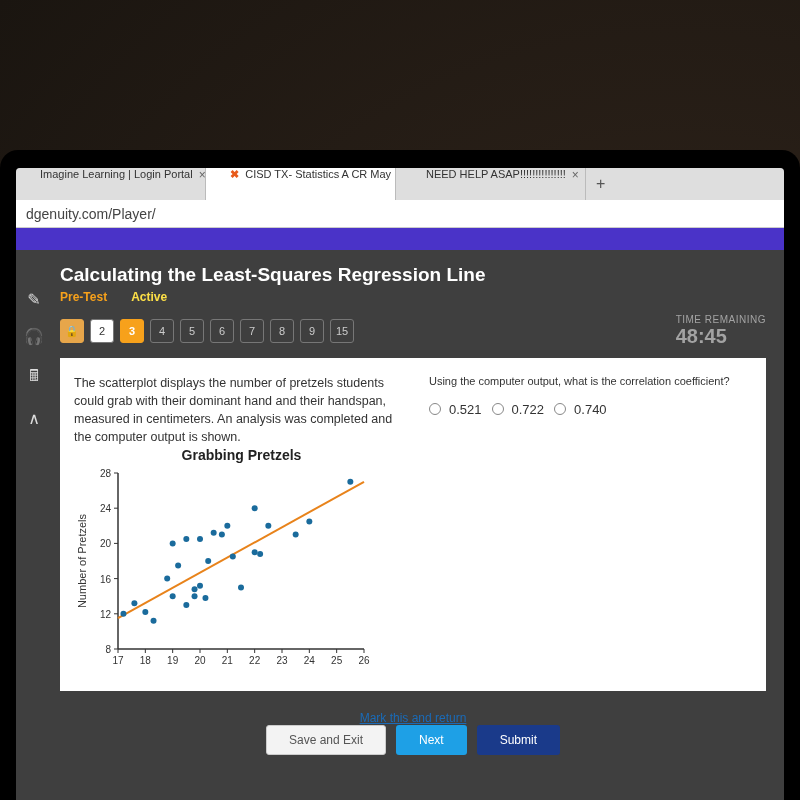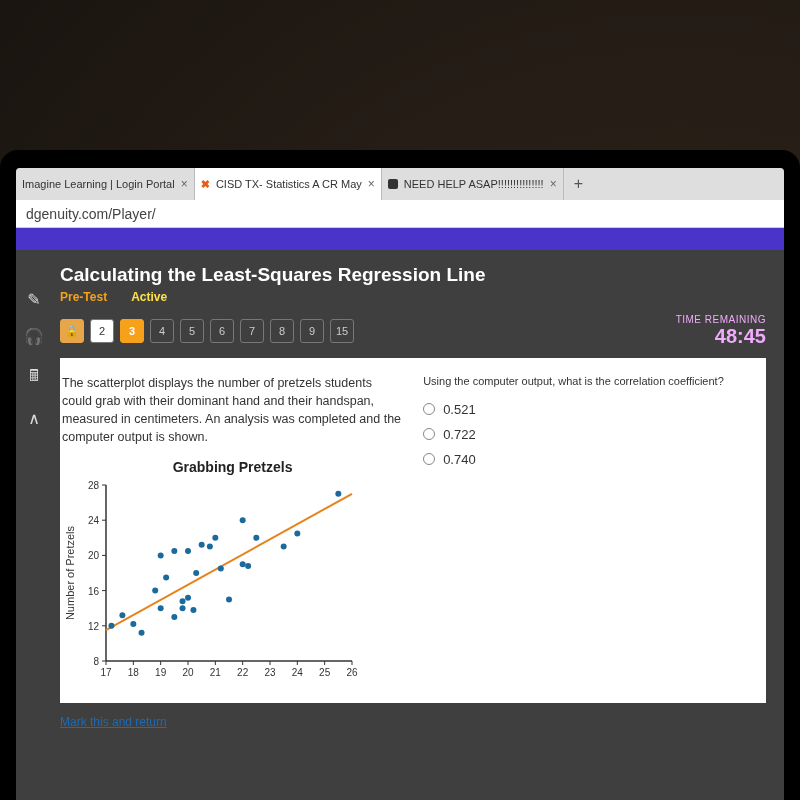--- a/index.html
+++ b/index.html
@@ -33,22 +33,22 @@
   
   .tabs-row {
     background: #dedede;
     display: flex;
     align-items: center;
     height: 32px;
     font-size: 11px;
     color: #333;
   }
   .tab {
-    display: flex; align-items: center;
-    padding: 0 6px; height: 100%;
+    display: flex; 
+    padding: 0 24px; height: 100%;
     border-right: 1px solid #bbb;
     gap: 6px;
     max-width: 190px;
     white-space: nowrap; overflow: hidden;
   }
   .tab.active { background: #fff; }
   .tab .x { color: #666; font-size: 12px; }
   .plus { padding: 0 10px; color: #555; font-size: 16px; }
   .addr-row {
     background: #fff;
@@ -90,46 +90,46 @@
     border: 1px solid #777;
     color: #ccc;
     font-size: 11px;
     display: flex; align-items:center; justify-content:center;
     border-radius: 3px;
     cursor: pointer;
   }
   .qn.lock { background:#e7a64a; color:#333; border-color:#e7a64a;}
   .qn.done { background:#fff; color:#333; }
   .qn.current { background:#f7a11b; color:#fff; border-color:#f7a11b; font-weight:bold;}
-  .timer { text-align: right; color:#f0abfc; }
+  .timer { color:#a3a3a3; }
   .timer-label { font-size: 10px; letter-spacing: 0.5px; }
   .timer-val { font-size: 20px; font-weight: bold; }
   .card {
     background: #fff;
     margin-top: 10px;
-    padding: 16px 18px 10px 2px;
+    padding: 16px 18px 10px 14px;
     display: flex;
     gap: 20px;
     position: relative;
   }
   .col-left { flex: 1.05; }
   .col-right { flex: 1; }
   .prompt { font-size: 12.5px; color: #333; line-height: 1.45; }
   .q-text { font-size: 11px; color: #333; line-height: 1.45; margin-bottom: 12px;}
-  .options { display:flex; flex-direction:column; gap:10px; font-size:13px; color:#333;}
+  .options { display:flex; flex-direction:row; gap:10px; font-size:13px; color:#333;}
   .opt { display:flex; align-items:center; gap:8px;}
   .radio {
     width:12px; height:12px; border:1px solid #888; border-radius:50%;
     display:inline-block;
   }
-  .chart-wrap { margin-top: 12px; }
+  .chart-wrap { margin-top: 0; }
   .chart-title { text-align:center; font-weight:bold; font-size:14px; color:#222; margin-bottom:4px;}
   .footer {
-    display:flex; justify-content: space-between; align-items:flex-start;
-    margin-top: 12px;
+    display:flex; justify-content: space-between; align-items:center;
+    margin-top: 20px;
     flex-direction: column;
   }
   .mark-link { color:#1a6bb8; font-size:12px; text-decoration: underline; cursor:pointer;}
   .btns { display:flex; gap:10px; }
   .btn {
     padding: 7px 22px; font-size:12px; border-radius:3px; cursor:pointer;
     border:1px solid transparent;
   }
   .btn-save { background:#f3f3f3; color:#555; border-color:#ccc;}
   .btn-next { background:#1ea0e6; color:#fff; }
@@ -306,18 +306,23 @@
               <div class="opt">
                   <span class="radio"></span>
                   <span>0.740</span>
                 </div>
             </div>
           </div>
         </div>
 
         <div class="footer">
           <span class="mark-link">Mark this and return</span>
+          <div class="btns">
+            <div class="btn btn-save">Save and Exit</div>
+            <div class="btn btn-next">Next</div>
+            <div class="btn btn-submit">Submit</div>
+          </div>
         </div>
 
       </div>
     </div>
   </div>
 </div>
 
 </body></html>

